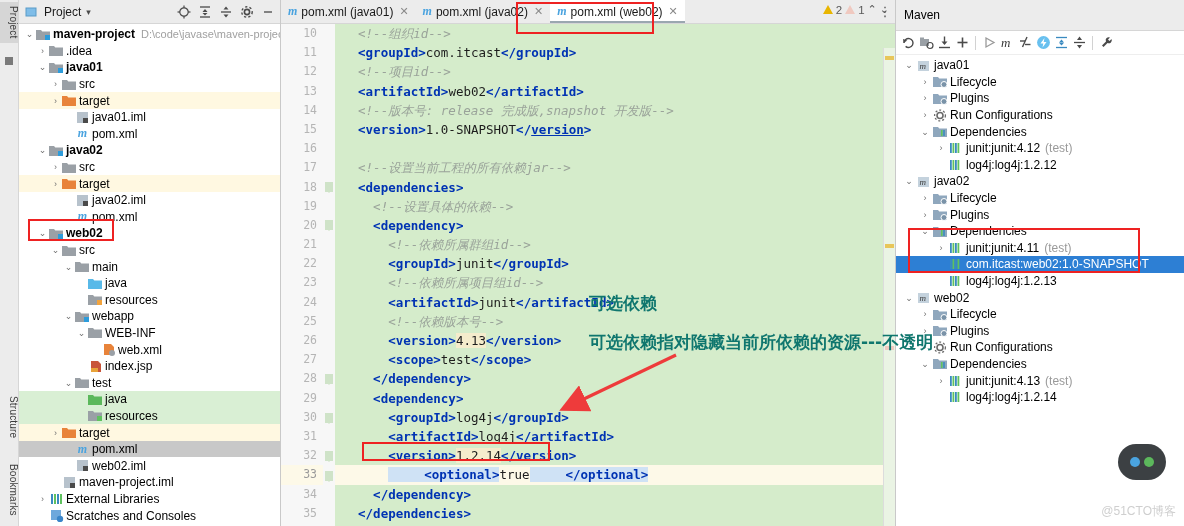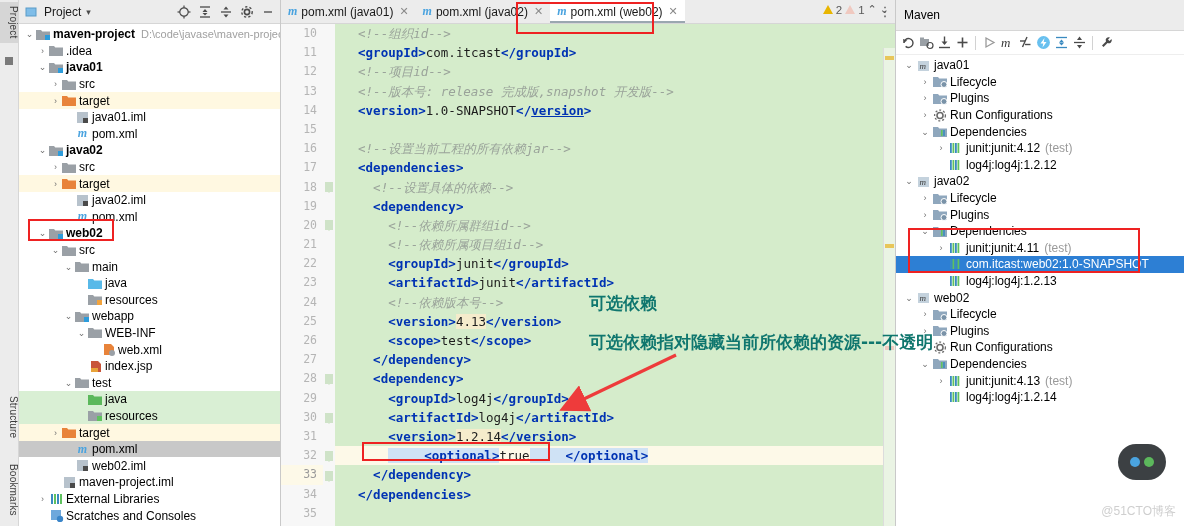--- a/index.html
+++ b/index.html
@@ -553,30 +553,31 @@
         <div class="foldmark" style="top:196px;"></div>
         <div class="foldmark" style="top:350px;"></div>
         <div class="foldmark" style="top:389px;"></div>
         <div class="foldmark" style="top:427px;"></div>
         <div class="foldmark" style="top:447px;"></div>
       </div>
       <div class="code-lines" id="code-lines">
           <div class="cl">&nbsp;&nbsp;<span class="cmt">&lt;!--组织id--&gt;</span></div>
           <div class="cl">&nbsp;&nbsp;<span class="tag">&lt;groupId&gt;</span><span class="txt">com.itcast</span><span class="tag">&lt;/groupId&gt;</span></div>
           <div class="cl">&nbsp;&nbsp;<span class="cmt">&lt;!--项目id--&gt;</span></div>
+          <div class="cl">&nbsp;&nbsp;<span class="tag">&lt;artifactId&gt;</span><span class="txt">web02</span><span class="tag">&lt;/artifactId&gt;</span></div>
           <div class="cl">&nbsp;&nbsp;<span class="cmt">&lt;!--版本号: release 完成版,snapshot 开发版--&gt;</span></div>
           <div class="cl">&nbsp;&nbsp;<span class="tag">&lt;version&gt;</span><span class="txt">1.0-SNAPSHOT</span><span class="tag">&lt;/</span><span class="tag ul">version</span><span class="tag">&gt;</span></div>
           <div class="cl">&nbsp;&nbsp;</div>
           <div class="cl">&nbsp;&nbsp;<span class="cmt">&lt;!--设置当前工程的所有依赖jar--&gt;</span></div>
           <div class="cl">&nbsp;&nbsp;<span class="tag">&lt;dependencies&gt;</span></div>
           <div class="cl">&nbsp;&nbsp;&nbsp;&nbsp;<span class="cmt">&lt;!--设置具体的依赖--&gt;</span></div>
           <div class="cl">&nbsp;&nbsp;&nbsp;&nbsp;<span class="tag">&lt;dependency&gt;</span></div>
           <div class="cl">&nbsp;&nbsp;&nbsp;&nbsp;&nbsp;&nbsp;<span class="cmt">&lt;!--依赖所属群组id--&gt;</span></div>
+          <div class="cl">&nbsp;&nbsp;&nbsp;&nbsp;&nbsp;&nbsp;<span class="tag">&lt;groupId&gt;</span><span class="txt">junit</span><span class="tag">&lt;/groupId&gt;</span></div>
           <div class="cl">&nbsp;&nbsp;&nbsp;&nbsp;&nbsp;&nbsp;<span class="cmt">&lt;!--依赖所属项目组id--&gt;</span></div>
-          <div class="cl">&nbsp;&nbsp;&nbsp;&nbsp;&nbsp;&nbsp;<span class="tag">&lt;groupId&gt;</span><span class="txt">junit</span><span class="tag">&lt;/groupId&gt;</span></div>
           <div class="cl">&nbsp;&nbsp;&nbsp;&nbsp;&nbsp;&nbsp;<span class="tag">&lt;artifactId&gt;</span><span class="txt">junit</span><span class="tag">&lt;/artifactId&gt;</span></div>
           <div class="cl">&nbsp;&nbsp;&nbsp;&nbsp;&nbsp;&nbsp;<span class="cmt">&lt;!--依赖版本号--&gt;</span></div>
           <div class="cl">&nbsp;&nbsp;&nbsp;&nbsp;&nbsp;&nbsp;<span class="tag">&lt;version&gt;</span><span class="txt hi-y">4.13</span><span class="tag">&lt;/version&gt;</span></div>
           <div class="cl">&nbsp;&nbsp;&nbsp;&nbsp;&nbsp;&nbsp;<span class="tag">&lt;scope&gt;</span><span class="txt">test</span><span class="tag">&lt;/scope&gt;</span></div>
           <div class="cl">&nbsp;&nbsp;&nbsp;&nbsp;<span class="tag">&lt;/dependency&gt;</span></div>
           <div class="cl">&nbsp;&nbsp;&nbsp;&nbsp;<span class="tag">&lt;dependency&gt;</span></div>
           <div class="cl">&nbsp;&nbsp;&nbsp;&nbsp;&nbsp;&nbsp;<span class="tag">&lt;groupId&gt;</span><span class="txt">log4j</span><span class="tag">&lt;/groupId&gt;</span></div>
           <div class="cl">&nbsp;&nbsp;&nbsp;&nbsp;&nbsp;&nbsp;<span class="tag">&lt;artifactId&gt;</span><span class="txt">log4j</span><span class="tag">&lt;/artifactId&gt;</span></div>
           <div class="cl">&nbsp;&nbsp;&nbsp;&nbsp;&nbsp;&nbsp;<span class="tag">&lt;version&gt;</span><span class="txt hi-y">1.2.14</span><span class="tag">&lt;/version&gt;</span></div>
           <div class="cl cur">&nbsp;&nbsp;&nbsp;&nbsp;&nbsp;&nbsp;<span class="tag hi-b">&lt;optional&gt;</span><span class="txt">true</span><span class="tag hi-b">&lt;/optional&gt;</span></div>

